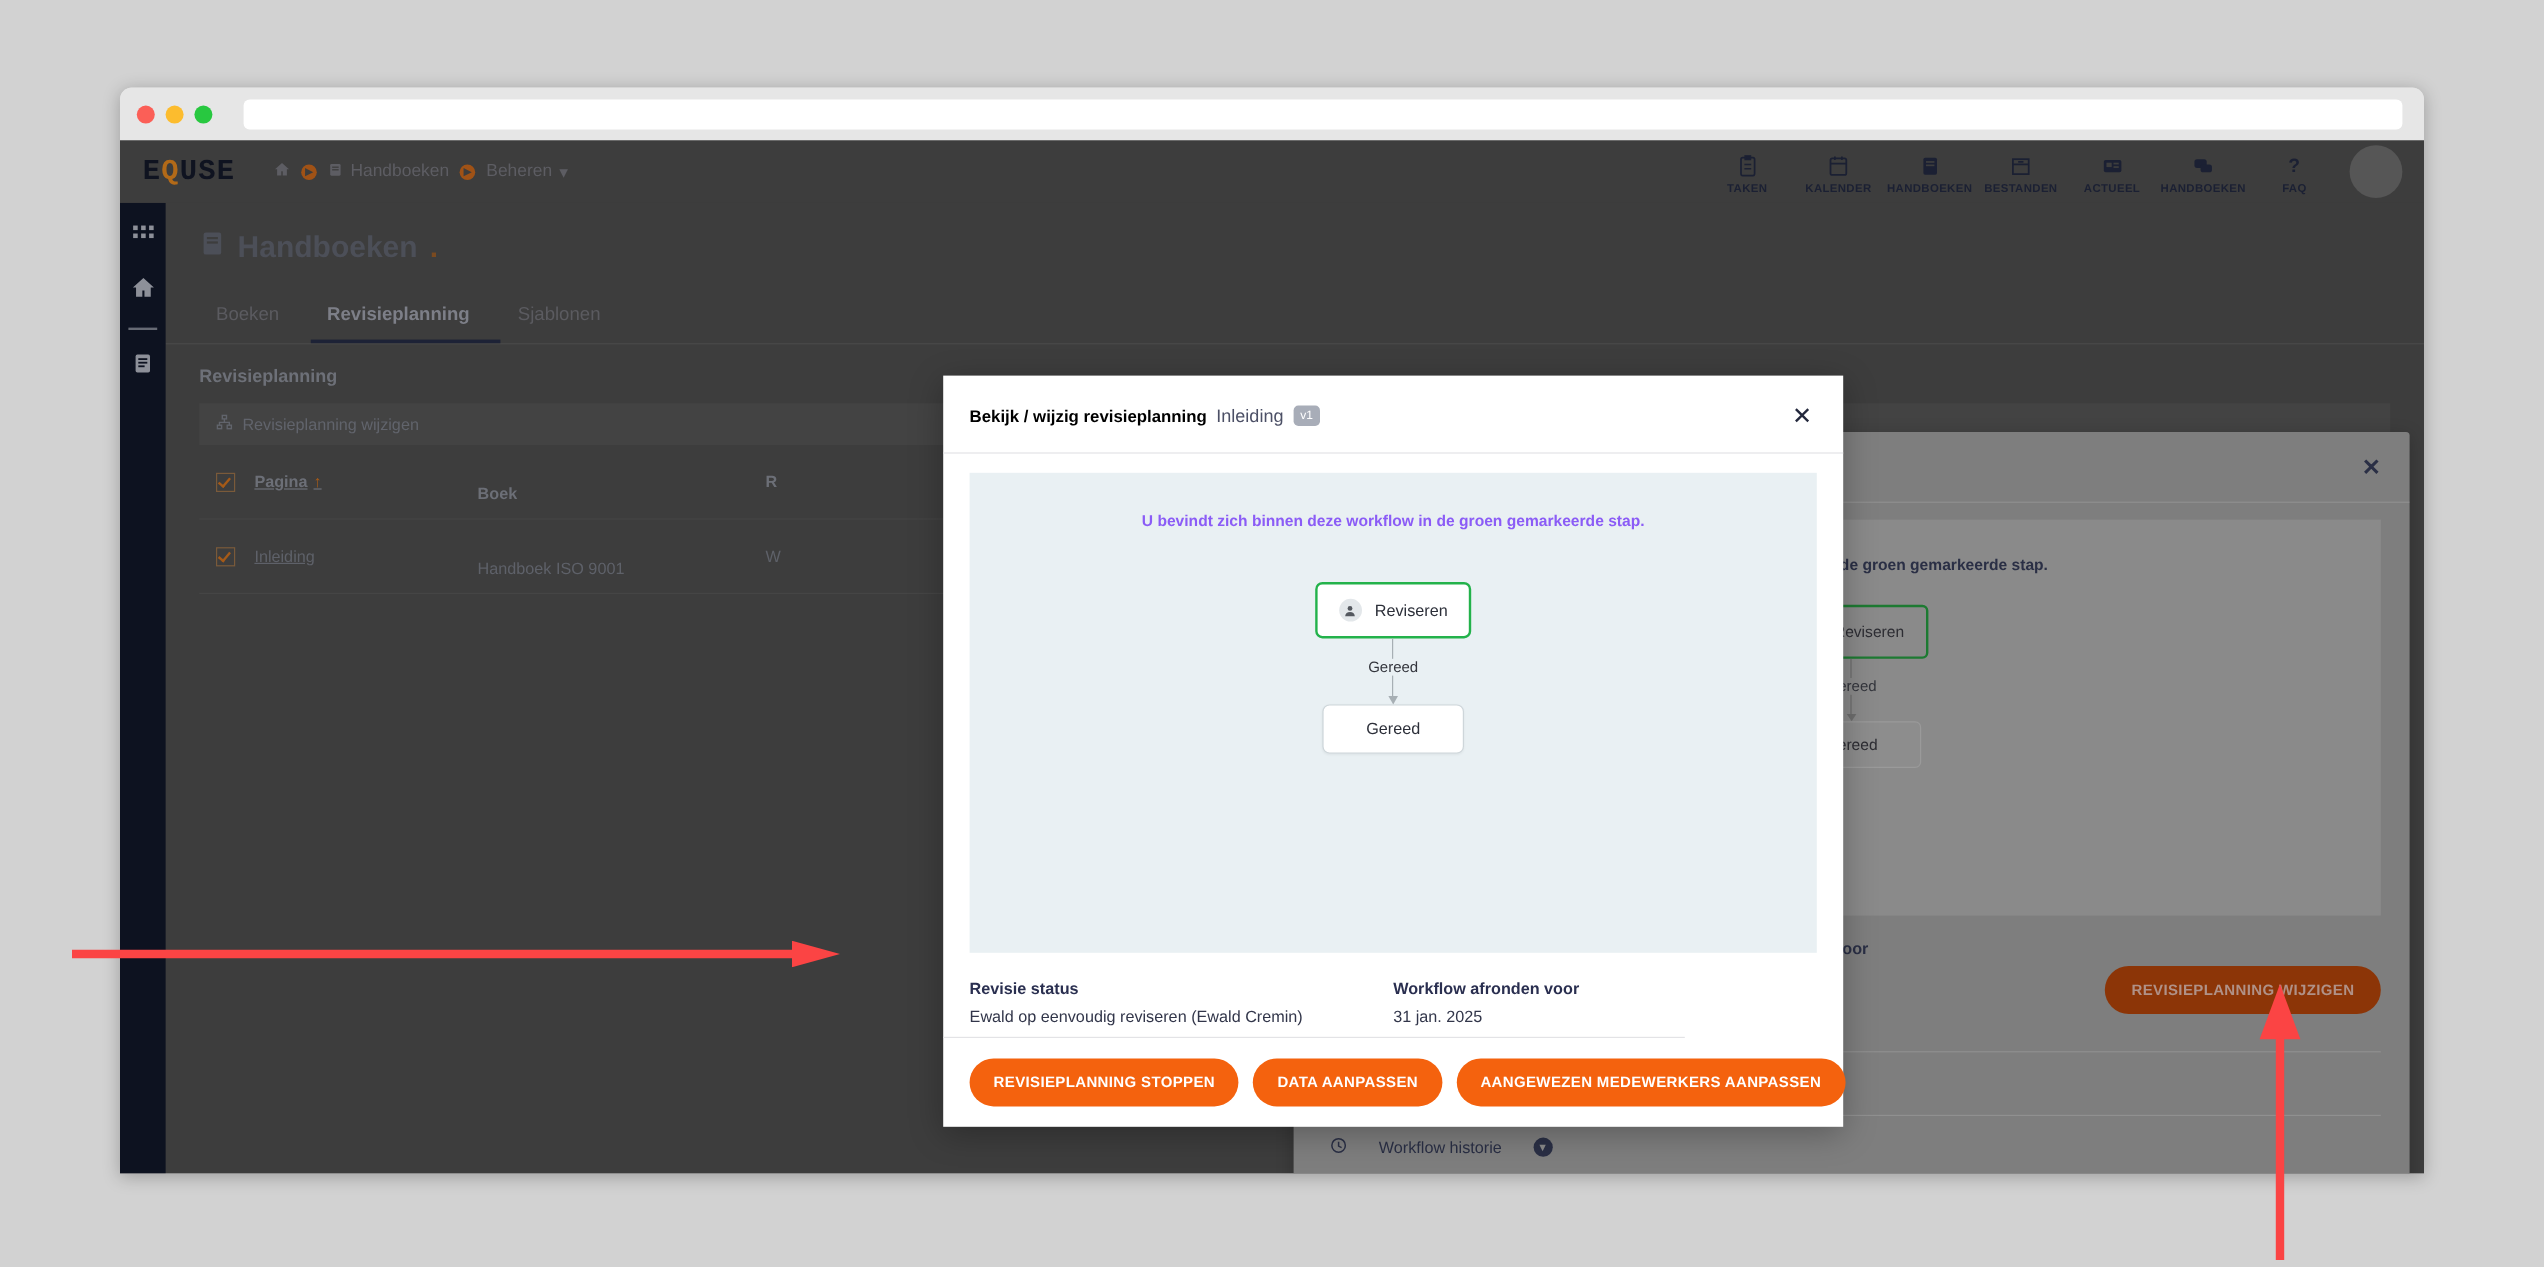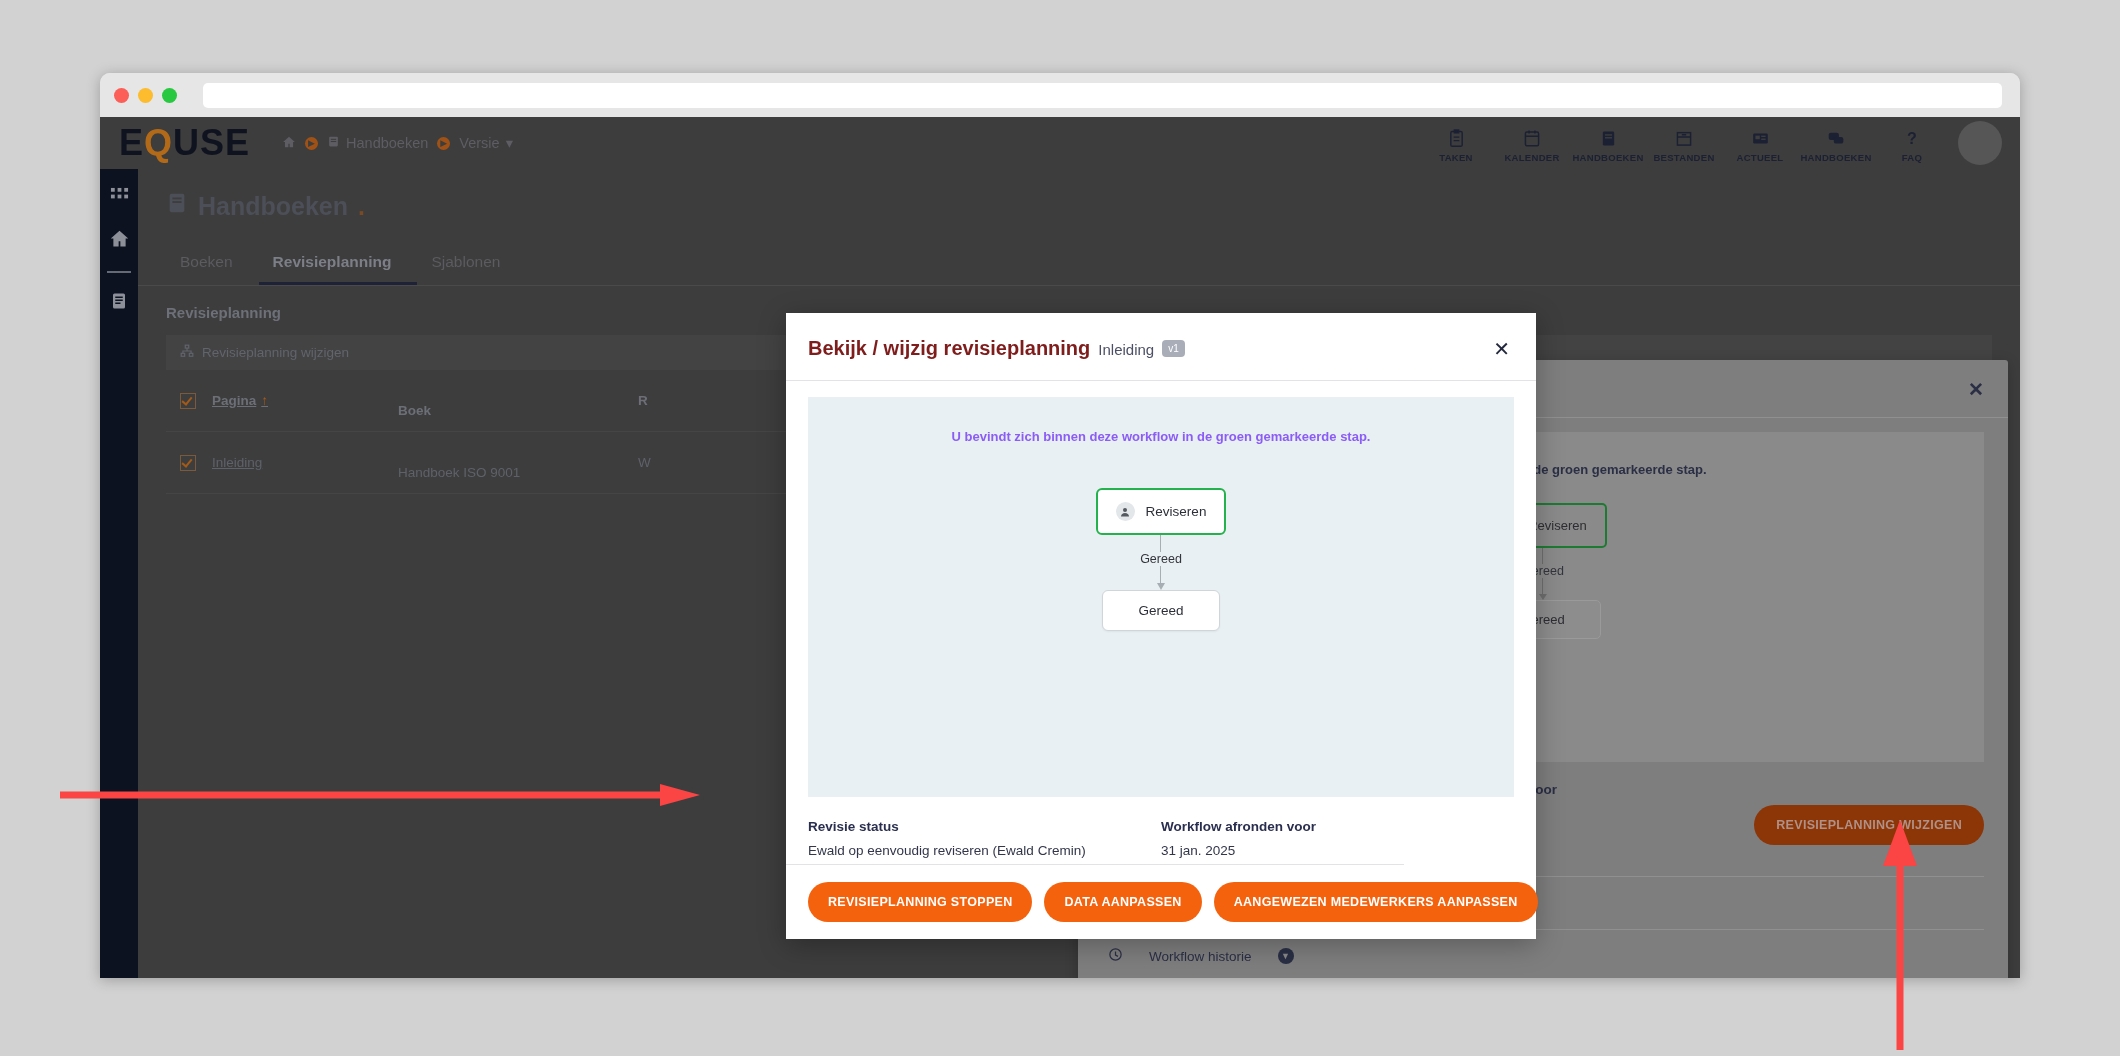--- a/index.html
+++ b/index.html
@@ -66,25 +66,25 @@
     position: absolute;
     left: 0; top: 0;
     width: 1920px; height: 52px;
     background: #3d3d3d;
     display: flex;
     align-items: center;
     z-index: 5;
   }
   #logo {
     margin-left: 19px;
-    font-size: 36px;
+    font-size: 24px;
     font-weight: bold;
     letter-spacing: 1px;
     color: #0f1320;
-    font-family: Liberation Sans, sans-serif;
+    font-family: Liberation Mono, monospace;
   }
   #logo .q { color: #b36a18; }
   #breadcrumb {
     display: flex;
     align-items: center;
     margin-left: 32px;
     gap: 9px;
     font-size: 14.5px;
     color: #58585e;
   }
@@ -353,21 +353,21 @@
     z-index: 20;
     box-shadow: 0 6px 26px rgba(0,0,0,0.28);
   }
   #modal-head {
     display: flex;
     align-items: center;
     padding: 24px 26px 20px 22px;
     border-bottom: 1px solid #e3e3e6;
   }
   #modal-title {
-    font-size: 20px; font-weight: bold; color: #7f1d1d;
+    font-size: 14px; font-weight: bold; color: #000000;
   }
   #modal-sub {
     font-size: 15px; color: #4c5066; margin-left: 8px;
   }
   #version-badge {
     display: inline-block;
     background: #a8adb8;
     color: #ffffff;
     font-size: 10px;
     padding: 3px 6px;
@@ -509,21 +509,21 @@
               <svg width="13" height="13" viewBox="0 0 24 24" fill="#5d5d63">
                   <rect x="4" y="3" width="16" height="18" rx="2"></rect>
                   <rect x="7" y="7" width="10" height="2" fill="#3d3d3d"></rect>
                   <rect x="7" y="11" width="10" height="2" fill="#3d3d3d"></rect>
                 </svg>
             </span>
             <span>Handboeken</span>
           </span>
           <span class="bc-sep">▶</span>
           <span class="bc-item">
-            <span>Versie</span>
+            <span>Beheren</span>
             <span>▾</span>
           </span>
         </div>
 
         <div id="navicons">
           <div class="navitem">
             <span class="glyph">
               <svg width="17" height="19" viewBox="0 0 24 26" fill="none" stroke="#1b2033" stroke-width="2">
                   <rect x="4" y="3" width="16" height="21" rx="2"></rect>
                   <rect x="9" y="1" width="6" height="4" fill="#1b2033"></rect>

